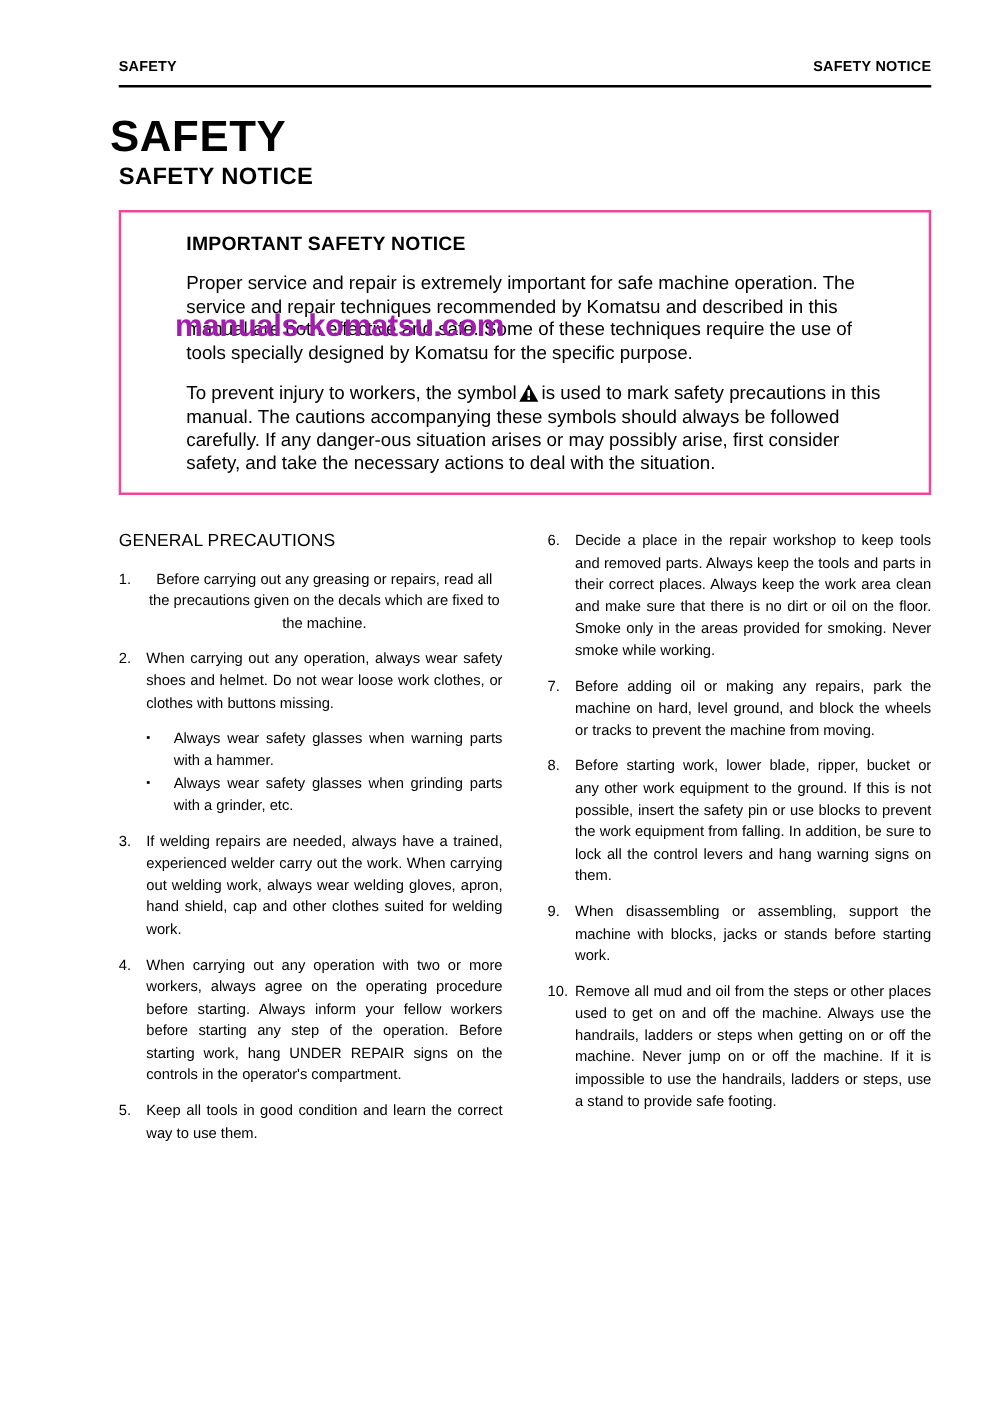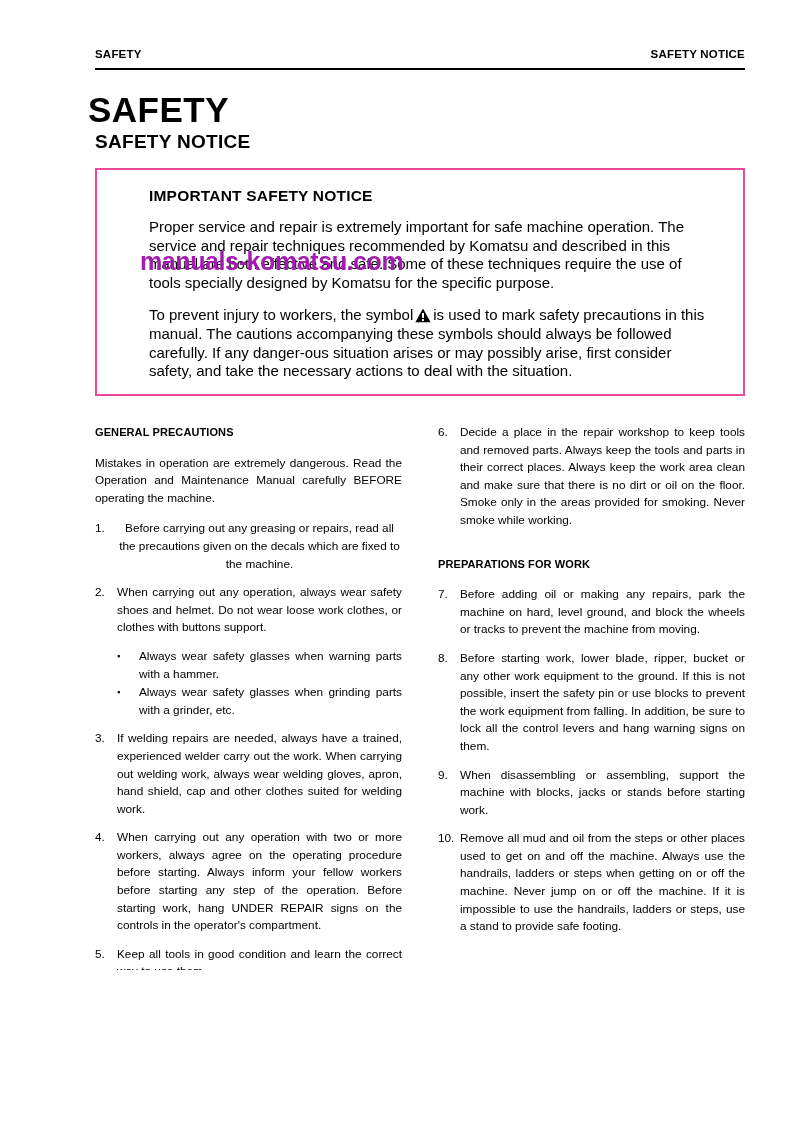--- a/index.html
+++ b/index.html
@@ -126,22 +126,22 @@
     width: 650px;
     display: flex;
     gap: 36px;
   }
   .col {
     width: 307px;
     font-size: 11.8px;
     line-height: 17.6px;
   }
   .sec-head {
-    font-weight: bold;
-    font-size: 11px;
+    font-weight: normal;
+    font-size: 14px;
     letter-spacing: 0.1px;
     margin: 0 0 13px 0;
   }
   .sec-head.spaced { margin-top: 26px; }
   .lead {
     margin: 0 0 13px 0;
     text-align: justify;
     text-justify: inter-word;
   }
   .num-item {
@@ -216,30 +216,29 @@
             </svg></span><span>is used to mark safety precautions in this manual. The cautions accompanying these symbols should always be followed carefully. If any danger-ous situation arises or may possibly arise, first consider safety, and take the necessary actions to deal with the situation.</span></p>
     </div>
   </div>
 
   <div class="watermark">manuals-komatsu.com</div>
 
   <div class="columns">
 
     <div class="col">
       <div class="sec-head">GENERAL PRECAUTIONS</div>
-      <p class="lead">Mistakes in operation are extremely dangerous. Read the Operation and Maintenance Manual carefully BEFORE operating the machine.</p>
 
       <div class="num-item">
         <div class="marker">1.</div>
         <div class="text noj">Before carrying out any greasing or repairs, read all the precautions given on the decals which are fixed to the machine.</div>
       </div>
 
       <div class="num-item">
         <div class="marker">2.</div>
-        <div class="text">When carrying out any operation, always wear safety shoes and helmet. Do not wear loose work clothes, or clothes with buttons support.</div>
+        <div class="text">When carrying out any operation, always wear safety shoes and helmet. Do not wear loose work clothes, or clothes with buttons missing.</div>
       </div>
       <div class="sub-list">
         <div class="sub-item">
           <div class="bullet">▪</div>
           <div class="text">Always wear safety glasses when warning parts with a hammer.</div>
         </div>
         <div class="sub-item">
           <div class="bullet">▪</div>
           <div class="text">Always wear safety glasses when grinding parts with a grinder, etc.</div>
         </div>
@@ -260,21 +259,20 @@
         <div class="text">Keep all tools in good condition and learn the correct way to use them.</div>
       </div>
     </div>
 
     <div class="col">
       <div class="num-item">
         <div class="marker">6.</div>
         <div class="text">Decide a place in the repair workshop to keep tools and removed parts. Always keep the tools and parts in their correct places. Always keep the work area clean and make sure that there is no dirt or oil on the floor. Smoke only in the areas provided for smoking. Never smoke while working.</div>
       </div>
 
-      <div class="sec-head spaced">PREPARATIONS FOR WORK</div>
 
       <div class="num-item">
         <div class="marker">7.</div>
         <div class="text">Before adding oil or making any repairs, park the machine on hard, level ground, and block the wheels or tracks to prevent the machine from moving.</div>
       </div>
 
       <div class="num-item">
         <div class="marker">8.</div>
         <div class="text">Before starting work, lower blade, ripper, bucket or any other work equipment to the ground. If this is not possible, insert the safety pin or use blocks to prevent the work equipment from falling. In addition, be sure to lock all the control levers and hang warning signs on them.</div>
       </div>

